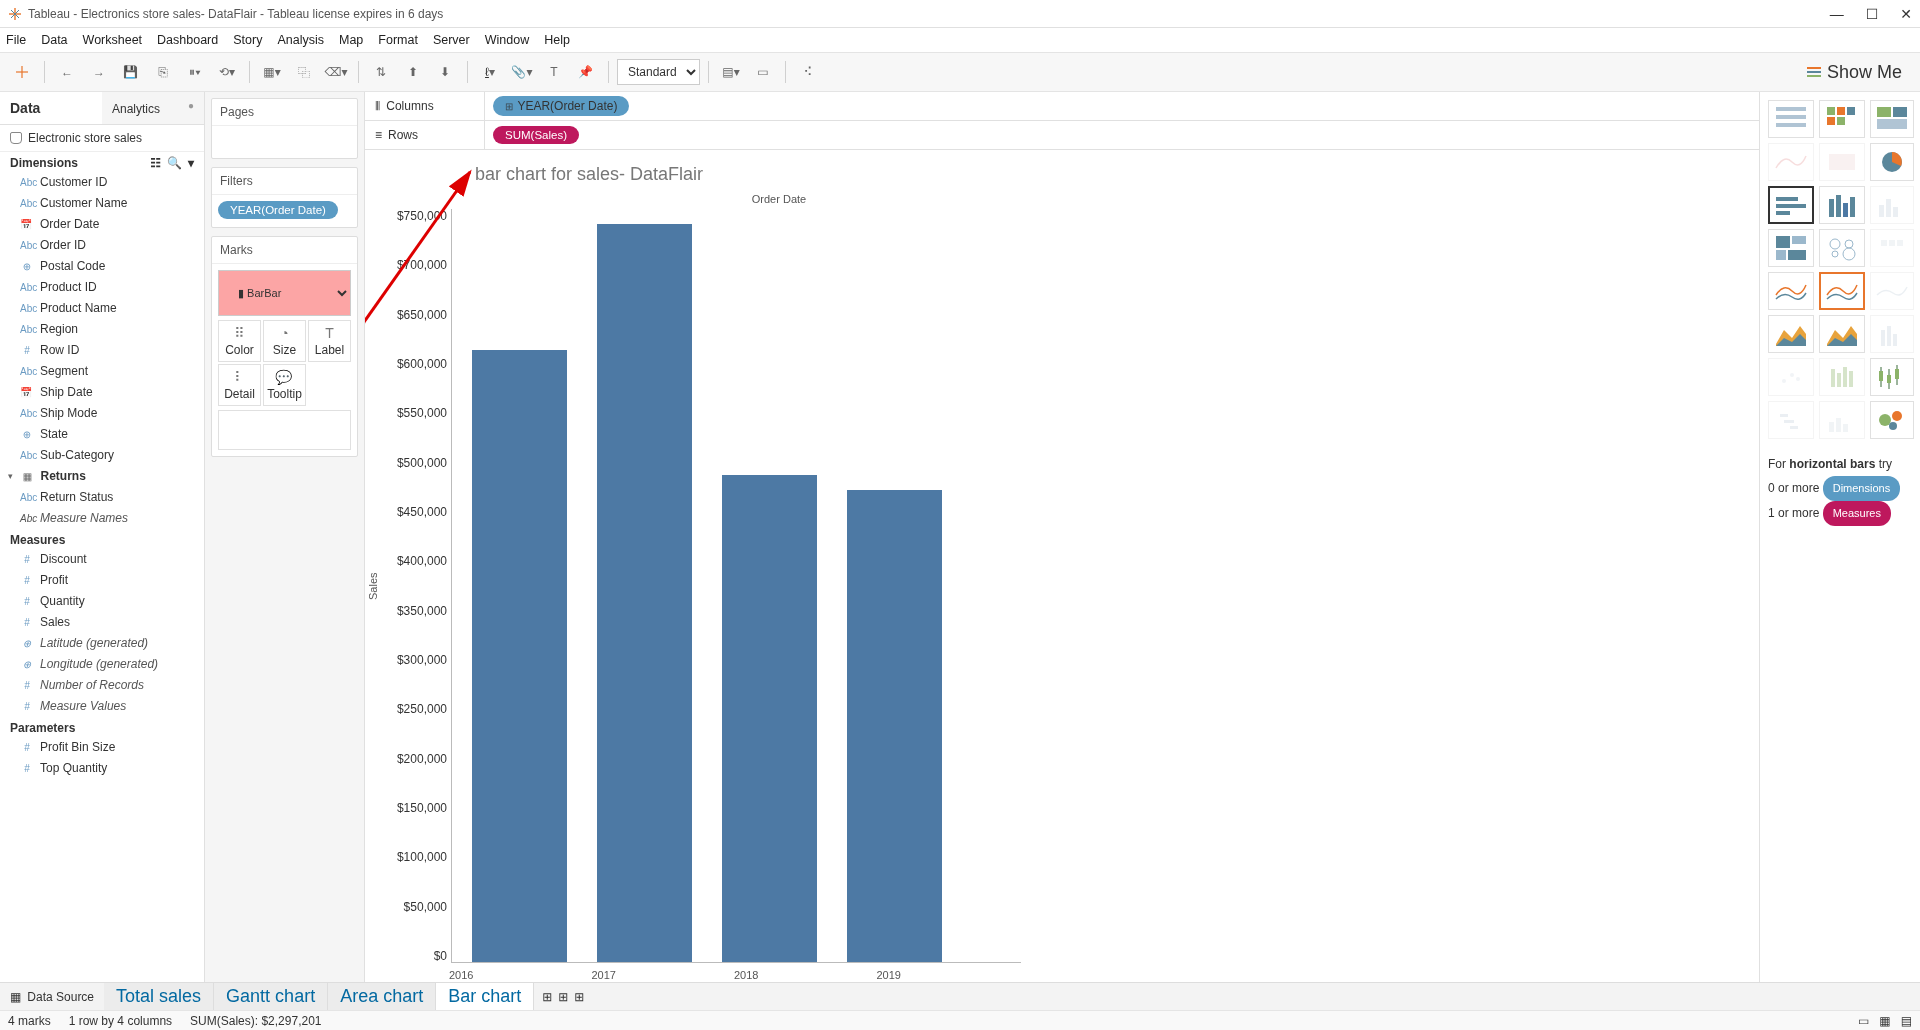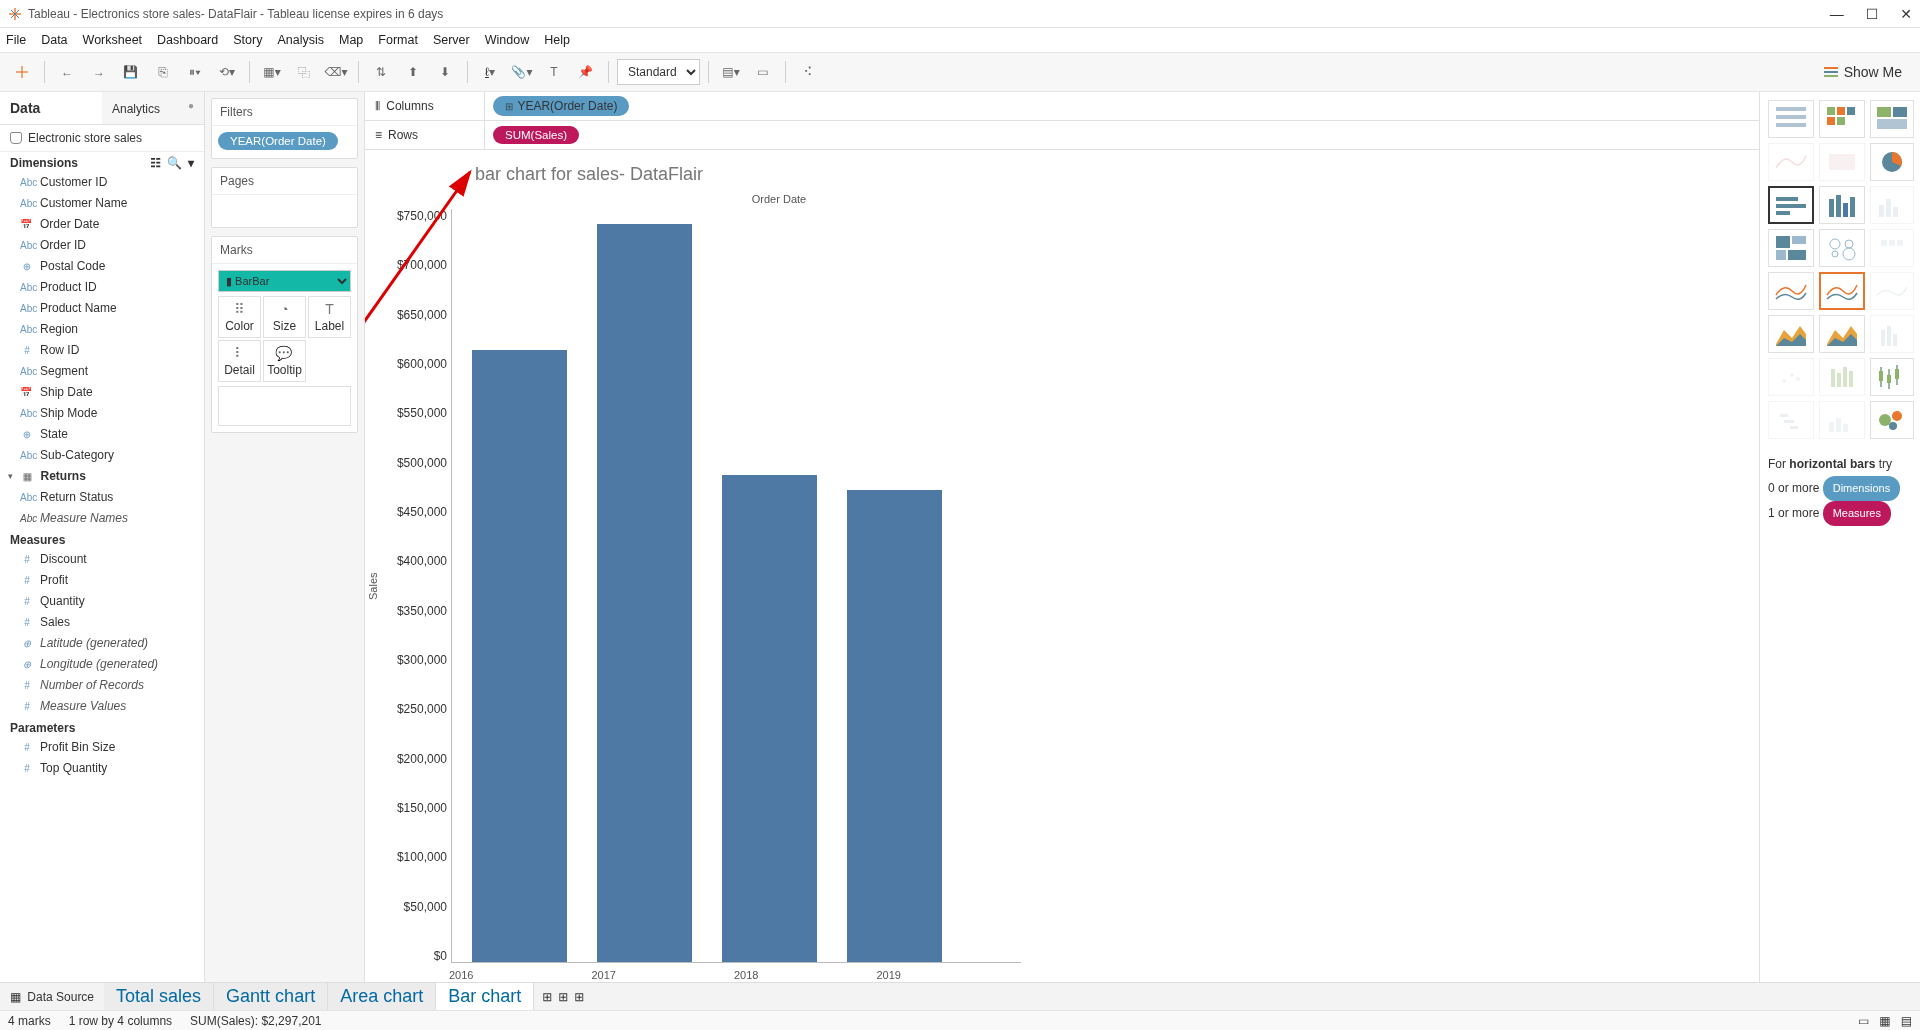--- a/index.html
+++ b/index.html
@@ -36,21 +36,21 @@
 .field.italic span{font-style:italic;color:#555}
 .field.group{padding-left:8px}
 .field.group .caret{font-size:9px;color:#666;margin-right:2px}
 .field.group .fi{color:#666}
 .shelves{width:160px;background:#f5f5f5;border-right:1px solid #e0e0e0;padding:6px;display:flex;flex-direction:column;gap:8px}
 .card{background:#fff;border:1px solid #ddd;border-radius:2px}
 .card .chdr{padding:6px 8px;font-size:12px;color:#555;border-bottom:1px solid #eee}
 .card .cbody{padding:6px;min-height:32px}
 .pill{display:inline-block;padding:3px 12px;border-radius:12px;font-size:11.5px;color:#fff;background:#5a9bc4;cursor:pointer}
 .pill.green{background:#be185d}
-.markselect{width:100%;border:1px solid #ccc;padding:3px;font-size:11px;background:#14b8a6}
+.markselect{width:100%;border:1px solid #ccc;padding:15px;font-size:11px;background:#fca5a5}
 .markgrid{display:grid;grid-template-columns:1fr 1fr 1fr;gap:2px;margin-top:4px}
 .markbtn{border:1px solid #e0e0e0;background:#fff;height:42px;display:flex;flex-direction:column;align-items:center;justify-content:center;cursor:pointer;font-size:10px;color:#555;gap:2px}
 .markbtn .mi{font-size:14px;color:#777}
 .markdrop{height:40px;border:1px solid #e0e0e0;margin-top:4px;background:#fff}
 .canvas-area{flex:1;display:flex;flex-direction:column;overflow:hidden}
 .shelfrow{display:flex;align-items:center;height:29px;border-bottom:1px solid #e0e0e0;background:#fff}
 .shelflabel{width:120px;padding:0 10px;font-size:12px;color:#555;display:flex;align-items:center;gap:6px;border-right:1px solid #e0e0e0;height:100%}
 .shelfcontent{padding:0 8px;display:flex;align-items:center;gap:6px;flex:1}
 .shelfcontent .pill .plus{font-size:10px;margin-right:4px;opacity:.8}
 .viz{flex:1;position:relative;background:#fff;padding:10px 10px 10px 0;overflow:hidden}
@@ -155,21 +155,21 @@
   <div class="tb">▤▾</div>
   <div class="tb">▭</div>
   <div class="sep"></div>
   <div class="tb">⠪</div>
   <div class="showme">
     <span class="stripes">
         <i style="background:#e8762c"></i>
         <i style="background:#5b879b"></i>
         <i style="background:#8cb369"></i>
       </span>
-    <span style="font-size:14px">Show Me</span>
+    <span style="font-size:18px">Show Me</span>
   </div>
 </div>
 
 <div class="main">
 
   <div class="datapanel">
     <div class="dptabs">
       <div class="dptab">Data</div>
       <div class="dptab inactive"><span>Analytics</span><span class="dot">●</span></div>
     </div>
@@ -305,26 +305,26 @@
         </div>
         <div class="field ">
           <span class="fi num">#</span>
           <span>Top Quantity</span>
         </div>
       </div>
   </div>
 
   <div class="shelves">
     <div class="card">
+        <div class="chdr">Pages</div>
+        <div class="cbody"></div>
+      </div>
+    <div class="card">
         <div class="chdr">Filters</div>
         <div class="cbody"><span class="pill">YEAR(Order Date)</span></div>
-      </div>
-    <div class="card">
-        <div class="chdr">Pages</div>
-        <div class="cbody"></div>
       </div>
     <div class="card">
       <div class="chdr">Marks</div>
       <div class="cbody">
         <select class="markselect"><option>▮ <span>Bar</span>Bar</option></select>
         <div class="markgrid">
           <div class="markbtn">
               <span class="mi">⠿</span>
               <span>Color</span>
             </div>

